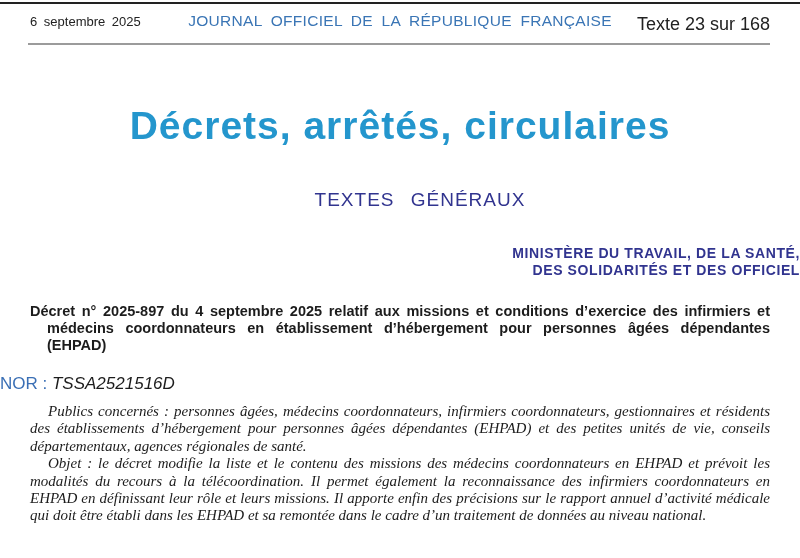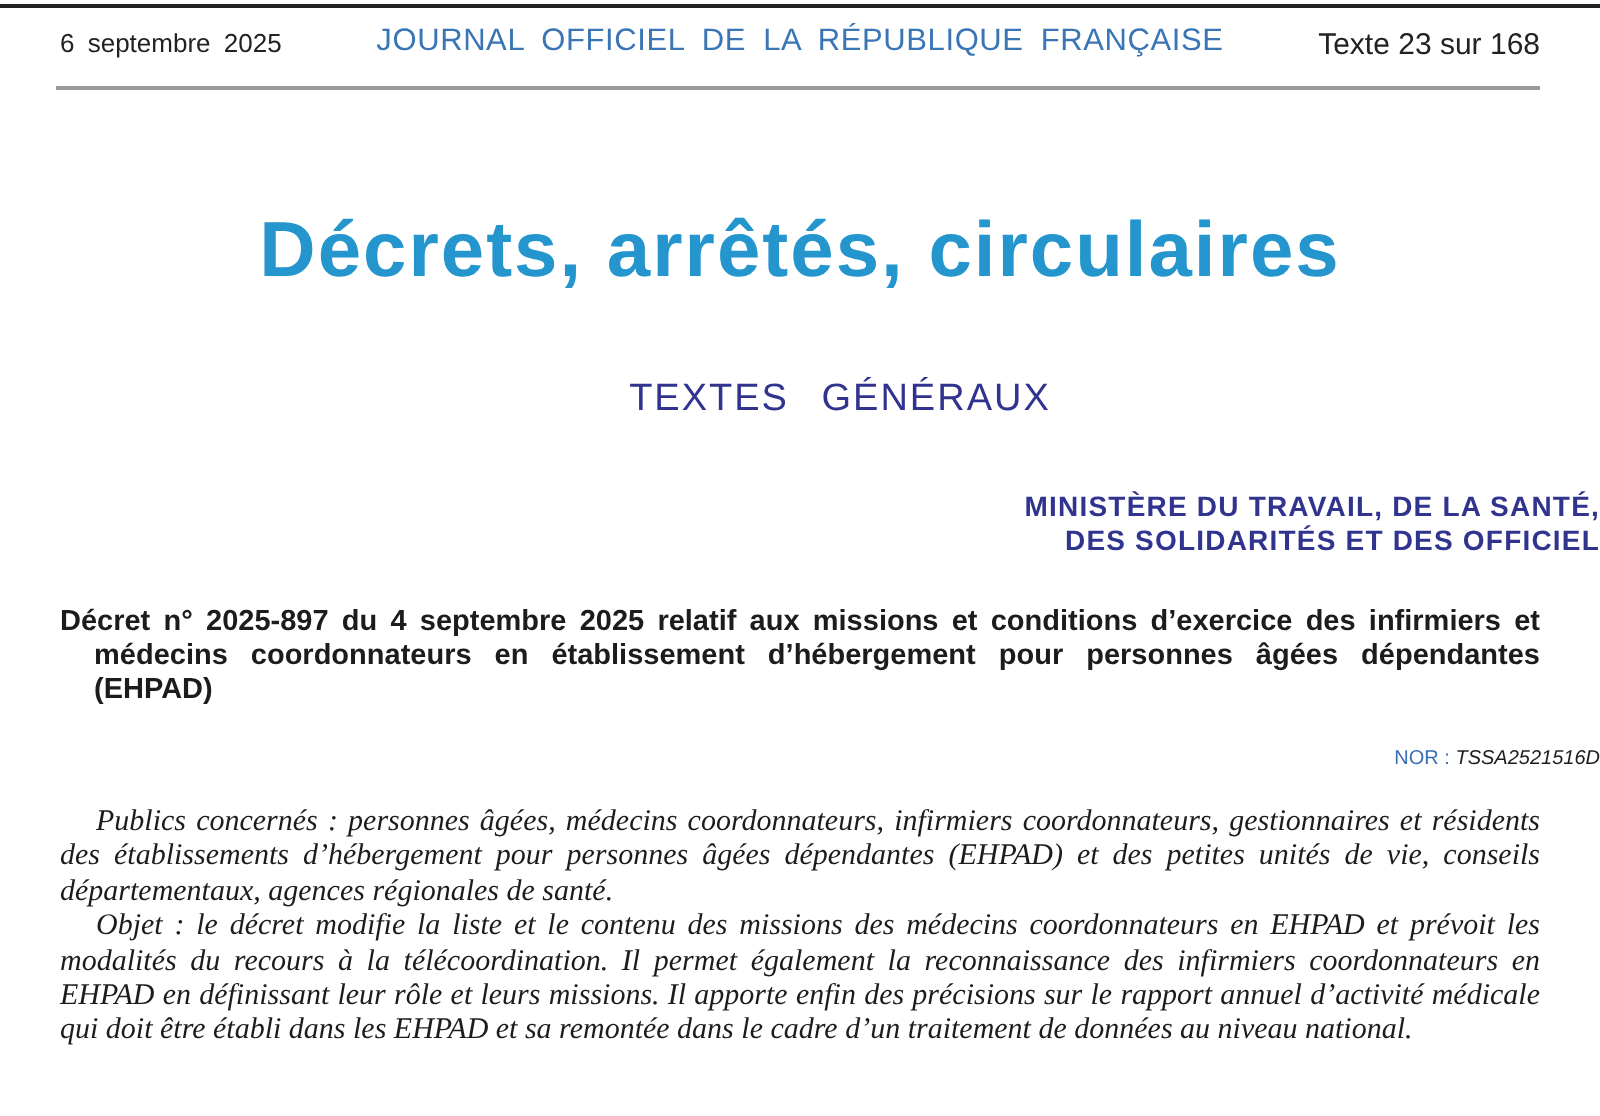--- a/index.html
+++ b/index.html
@@ -49,21 +49,21 @@
     font-size: 15.5px;
     letter-spacing: 0.3px;
     word-spacing: 4px;
     color: var(--header-blue, #3a75b5);
     white-space: nowrap;
   }
   .header-ref {
     position: absolute;
     right: 0;
     top: 2px;
-    font-size: 15px;
+    font-size: 18px;
     color: #222222;
     white-space: nowrap;
   }
   .header-rule {
     position: absolute;
     top: 43px;
     left: 28px;
     width: 742px;
     height: 2px;
     background: #9b9b9b;
@@ -121,22 +121,22 @@
     padding-left: 17px;
     text-indent: -17px;
     color: #1c1c1c;
     box-sizing: border-box;
   }
   .nor-line {
     position: absolute;
     top: 374px;
     left: 0;
     width: 100%;
-    text-align: right;
-    font-size: 10px;
+    text-align: left;
+    font-size: 17px;
   }
   .nor-label { color: var(--nor-blue, #3a6fb5); }
   .nor-value { color: #1c1c1c; font-style: italic; }
   .body-block {
     position: absolute;
     top: 403px;
     left: 30px;
     width: 740px;
     font-family: "Liberation Serif", serif;
     font-style: italic;

